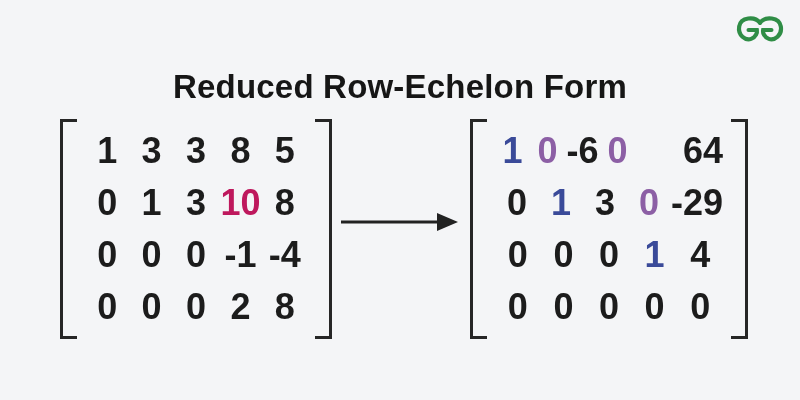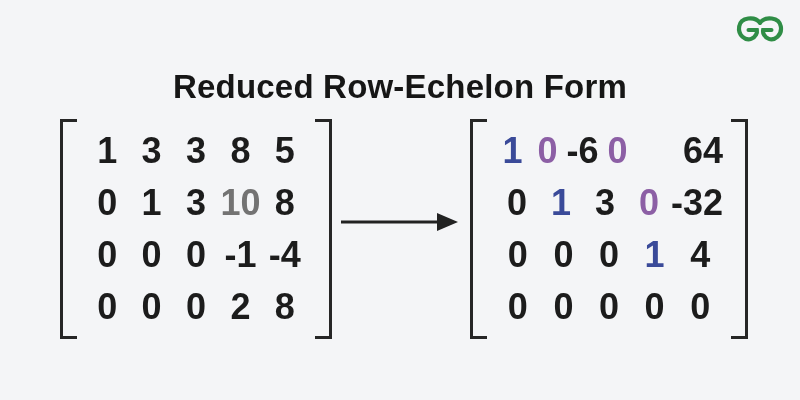--- a/index.html
+++ b/index.html
@@ -86,21 +86,21 @@
           <span class="mcell" style="color: rgb(28, 28, 28);">1</span>
           <span class="mcell" style="color: rgb(28, 28, 28);">3</span>
           <span class="mcell" style="color: rgb(28, 28, 28);">3</span>
           <span class="mcell" style="color: rgb(28, 28, 28);">8</span>
           <span class="mcell" style="color: rgb(28, 28, 28);">5</span>
         </div>
         <div class="mrow">
           <span class="mcell" style="color: rgb(28, 28, 28);">0</span>
           <span class="mcell" style="color: rgb(28, 28, 28);">1</span>
           <span class="mcell" style="color: rgb(28, 28, 28);">3</span>
-          <span class="mcell" style="color: #737373;">10</span>
+          <span class="mcell" style="color: #be185d;">10</span>
           <span class="mcell" style="color: rgb(28, 28, 28);">8</span>
         </div>
         <div class="mrow">
           <span class="mcell" style="color: rgb(28, 28, 28);">0</span>
           <span class="mcell" style="color: rgb(28, 28, 28);">0</span>
           <span class="mcell" style="color: rgb(28, 28, 28);">0</span>
           <span class="mcell" style="color: rgb(28, 28, 28);">-1</span>
           <span class="mcell" style="color: rgb(28, 28, 28);">-4</span>
         </div>
         <div class="mrow">
@@ -127,21 +127,21 @@
           <span class="mcell" style="color: rgb(140, 95, 165);">0</span>
           <span class="mcell" style="color: rgb(28, 28, 28);">-6</span>
           <span class="mcell" style="color: rgb(140, 95, 165);">0</span>
           <span class="mcell" style="color: rgb(28, 28, 28); margin-left: 48px;">64</span>
         </div>
         <div class="mrow">
           <span class="mcell" style="color: rgb(28, 28, 28);">0</span>
           <span class="mcell" style="color: rgb(58, 74, 153);">1</span>
           <span class="mcell" style="color: rgb(28, 28, 28);">3</span>
           <span class="mcell" style="color: rgb(140, 95, 165);">0</span>
-          <span class="mcell" style="color: rgb(28, 28, 28);">-32</span>
+          <span class="mcell" style="color: rgb(28, 28, 28);">-29</span>
         </div>
         <div class="mrow">
           <span class="mcell" style="color: rgb(28, 28, 28);">0</span>
           <span class="mcell" style="color: rgb(28, 28, 28);">0</span>
           <span class="mcell" style="color: rgb(28, 28, 28);">0</span>
           <span class="mcell" style="color: rgb(58, 74, 153);">1</span>
           <span class="mcell" style="color: rgb(28, 28, 28);">4</span>
         </div>
         <div class="mrow">
           <span class="mcell" style="color: rgb(28, 28, 28);">0</span>

